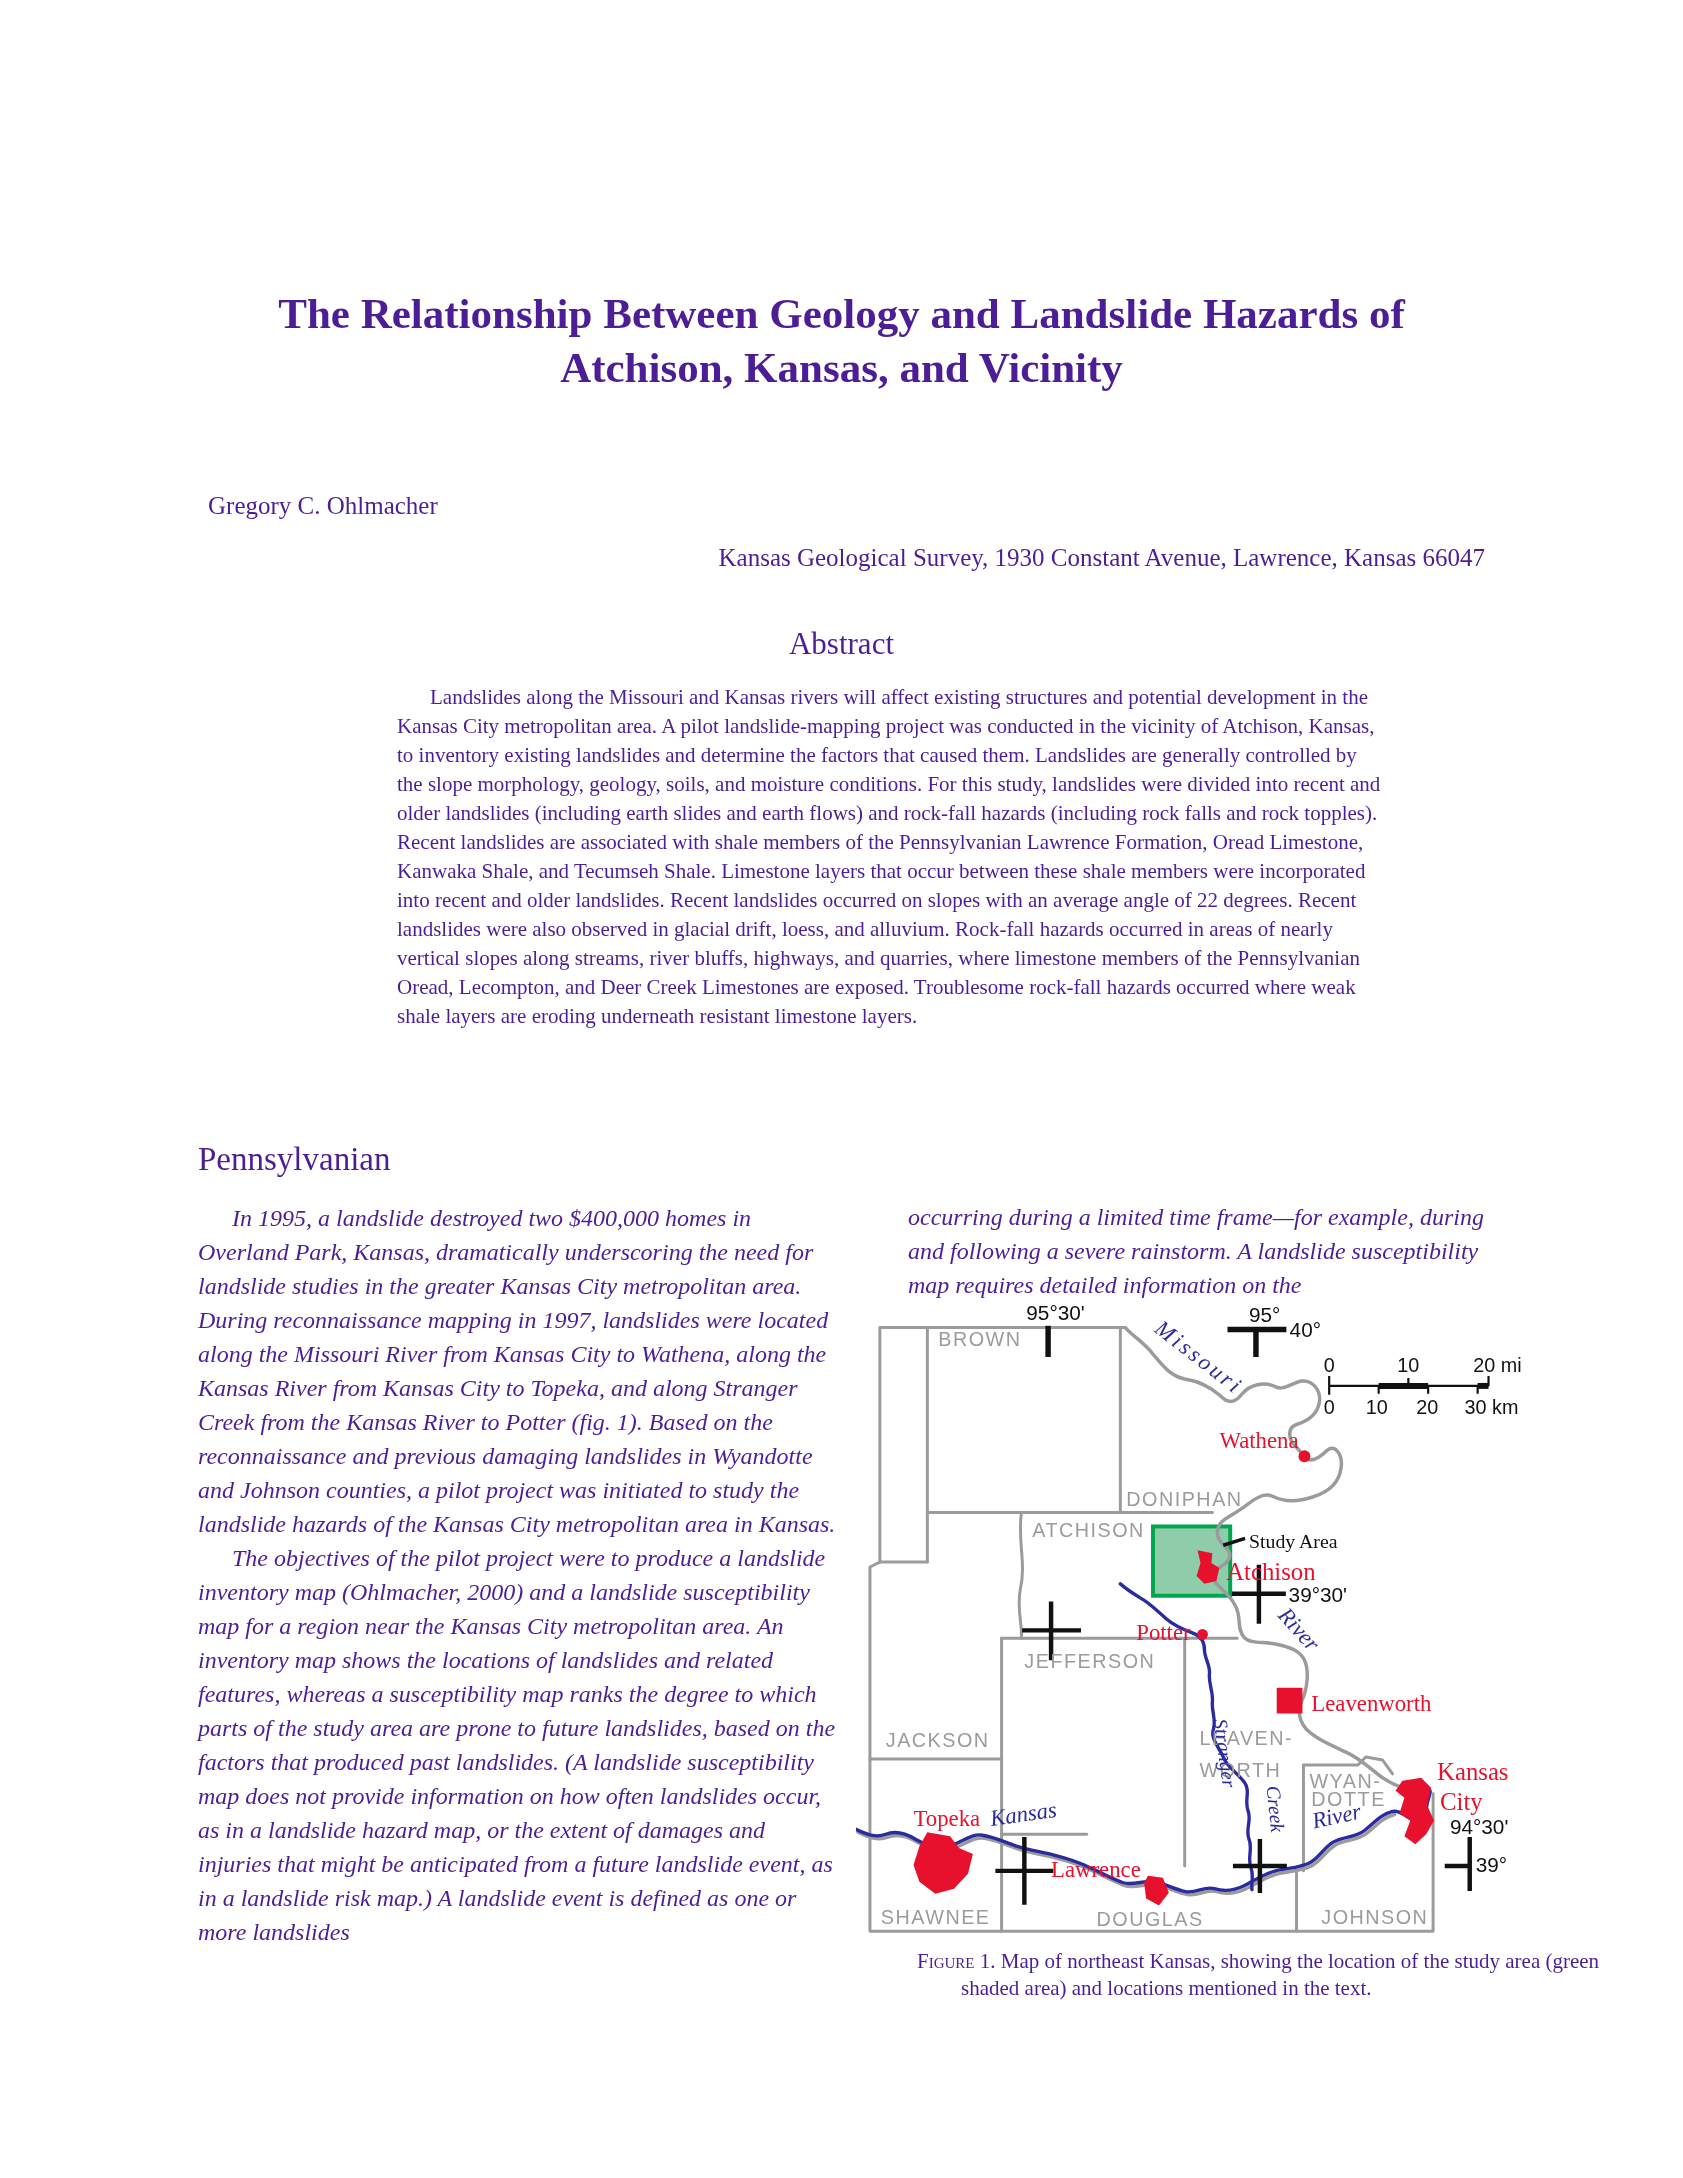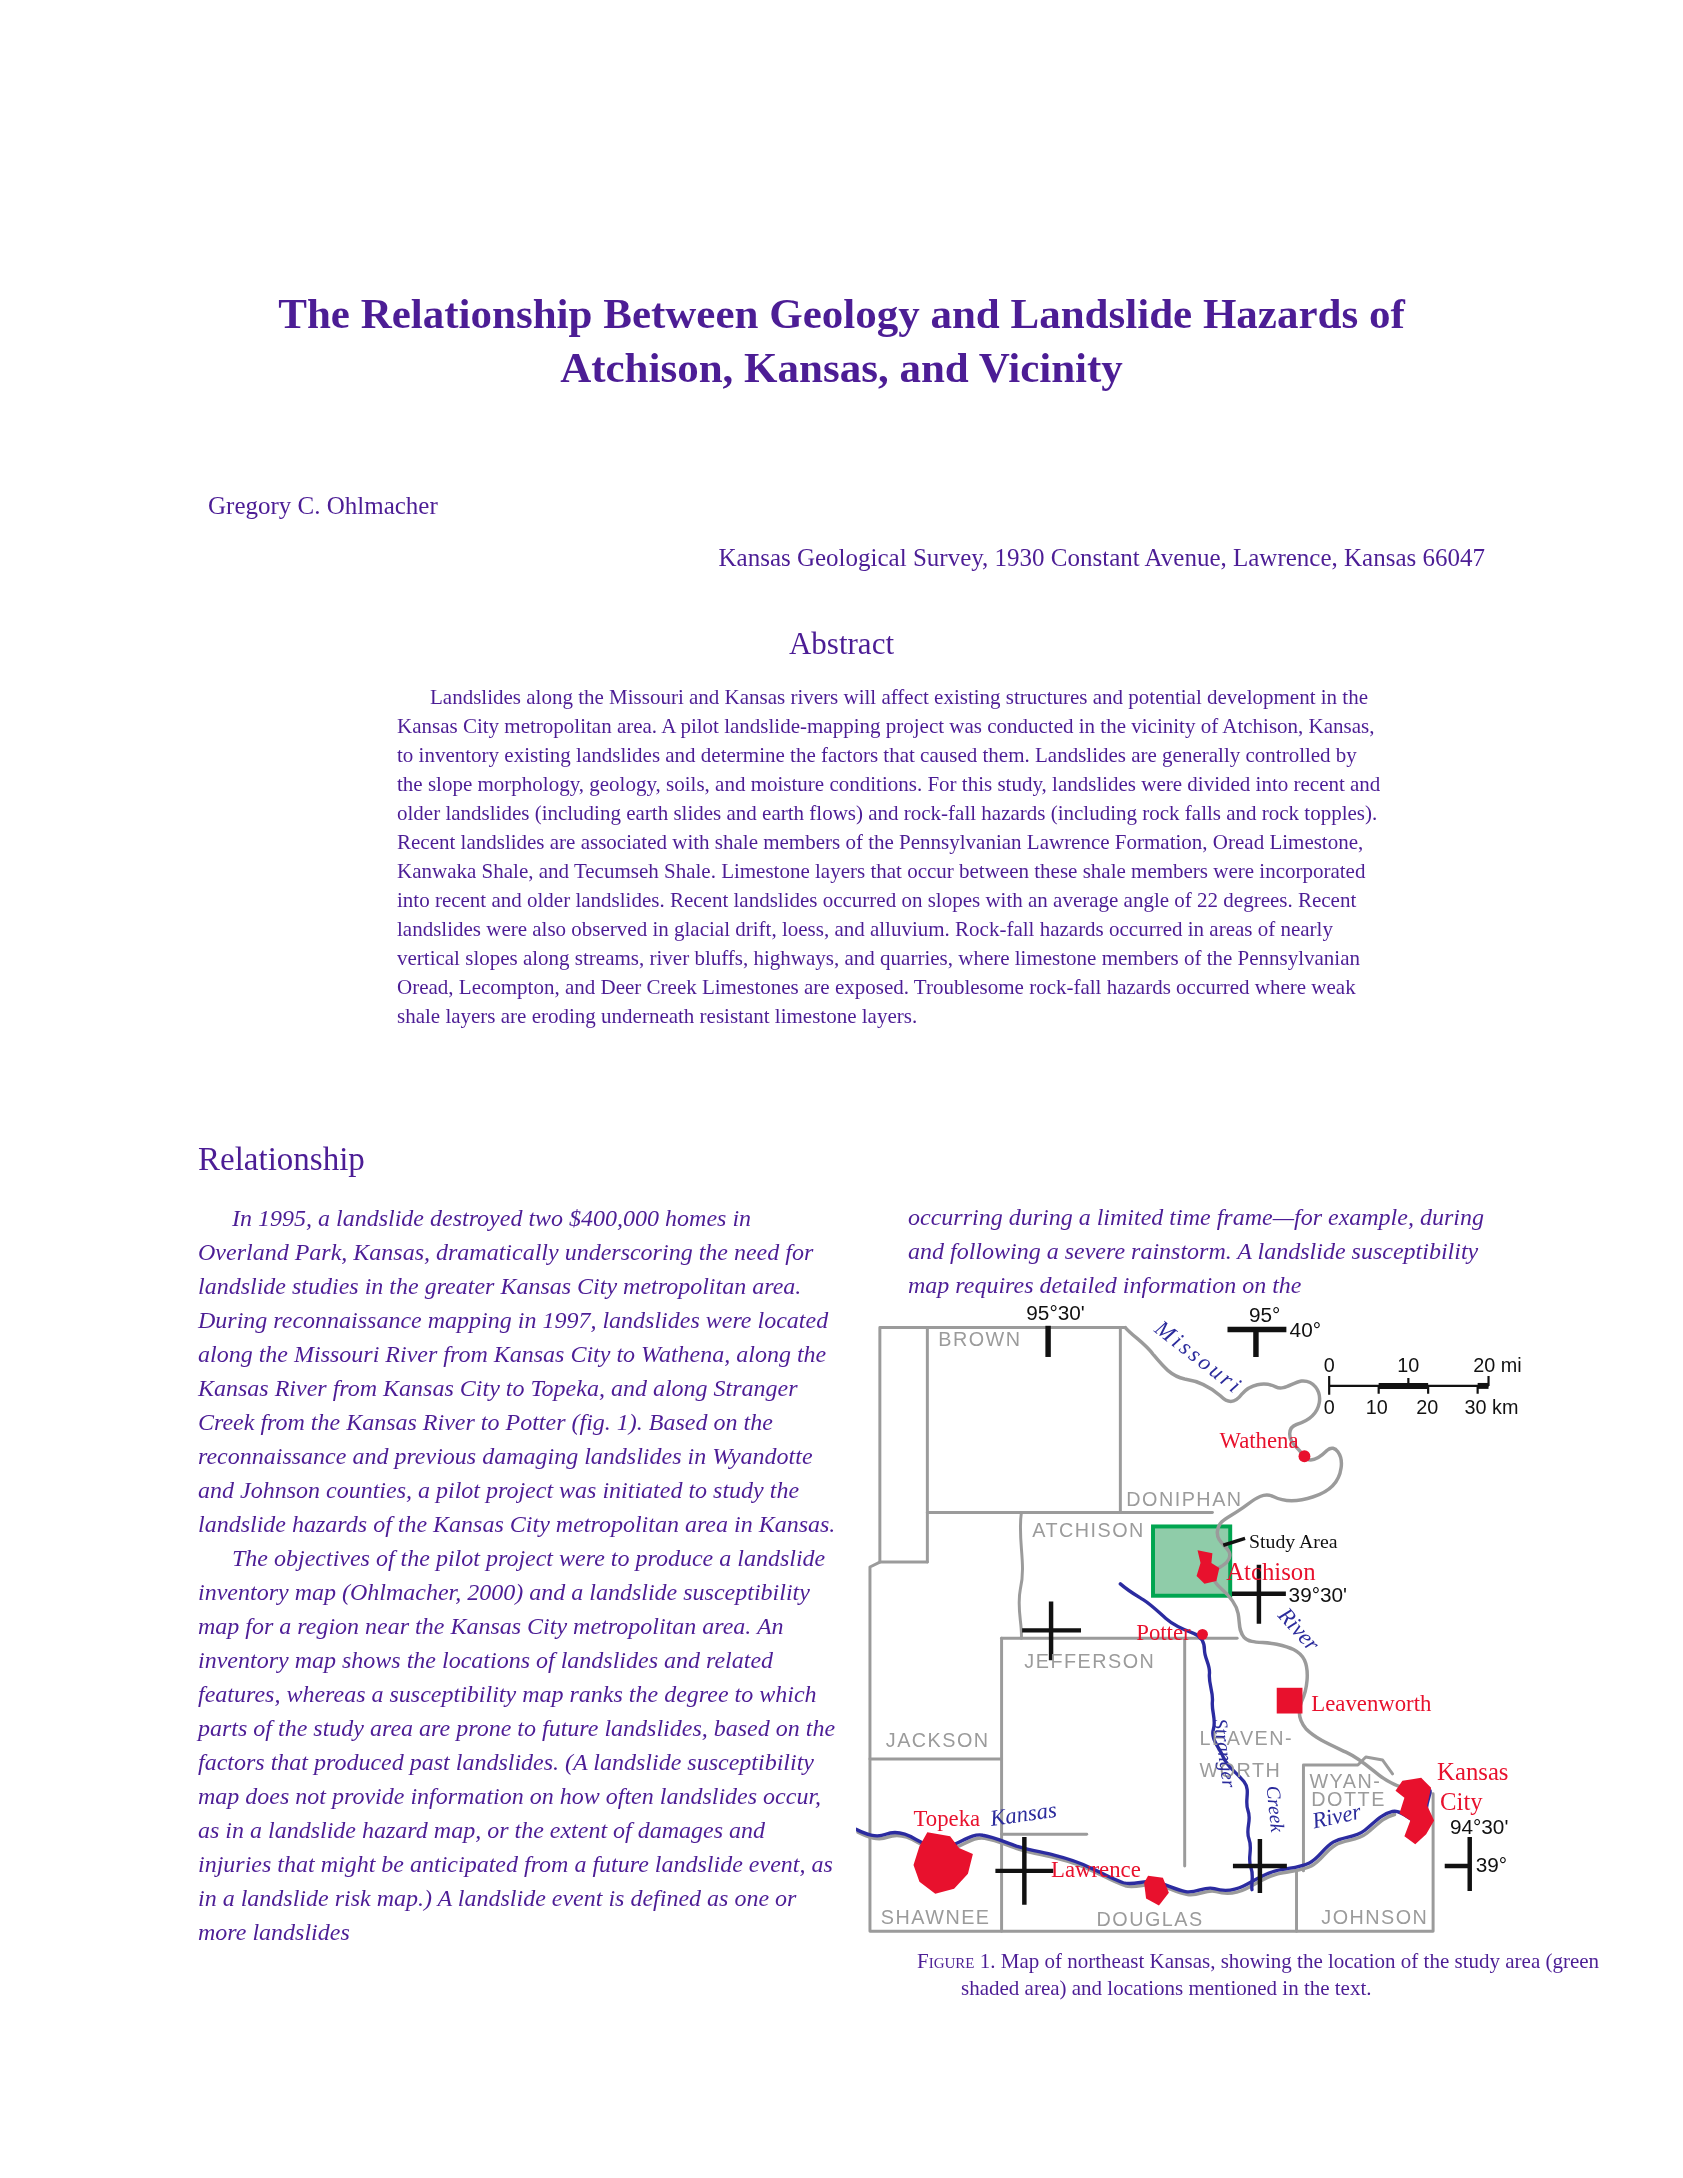--- a/index.html
+++ b/index.html
@@ -55,21 +55,21 @@
 <div class="page">
 
   <div class="title">The Relationship Between Geology and Landslide Hazards of Atchison, Kansas, and Vicinity</div>
   <div class="byline">Gregory C. Ohlmacher</div>
   <div class="affil">Kansas Geological Survey, 1930 Constant Avenue, Lawrence, Kansas 66047</div>
 
   <div class="abstract-h">Abstract</div>
   <div class="abstract">Landslides along the Missouri and Kansas rivers will affect existing structures and potential development in the Kansas City metropolitan area.  A pilot landslide-mapping project was conducted in the vicinity of Atchison, Kansas, to inventory existing landslides and determine the factors that caused them.  Landslides are generally controlled by the slope morphology, geology, soils, and moisture conditions.  For this study, landslides were divided into recent and older landslides (including earth slides and earth flows) and rock-fall hazards (including rock falls and rock topples).  Recent landslides are associated with shale members of the Pennsylvanian Lawrence Formation, Oread Limestone, Kanwaka Shale, and Tecumseh Shale.  Limestone layers that occur between these shale members were incorporated into recent and older landslides.  Recent landslides occurred on slopes with an average angle of 22 degrees.  Recent landslides were also observed in glacial drift, loess, and alluvium.  Rock-fall hazards occurred in areas of nearly vertical slopes along streams, river bluffs, highways, and quarries, where limestone members of the Pennsylvanian Oread, Lecompton, and Deer Creek Limestones are exposed.  Troublesome rock-fall hazards occurred where weak shale layers are eroding underneath resistant limestone layers.</div>
 
   <div class="col-left">
-    <h2 class="h-intro">Relationship</h2>
+    <h2 class="h-intro">Pennsylvanian</h2>
     <p class="body-p">In 1995, a landslide destroyed two $400,000 homes in Overland Park, Kansas, dramatically underscoring the need for landslide studies in the greater Kansas City metropolitan area.  During reconnaissance mapping in 1997, landslides were located along the Missouri River from Kansas City to Wathena, along the Kansas River from Kansas City to Topeka, and along Stranger Creek from the Kansas River to Potter (fig. 1).  Based on the reconnaissance and previous damaging landslides in Wyandotte and Johnson counties, a pilot project was initiated to study the landslide hazards of the Kansas City metropolitan area in Kansas.</p>
     <p class="body-p">The objectives of the pilot project were to produce a landslide inventory map (Ohlmacher, 2000) and a landslide susceptibility map for a region near the Kansas City metropolitan area.  An inventory map shows the locations of landslides and related features, whereas a susceptibility map ranks the degree to which parts of the study area are prone to future landslides, based on the factors that produced past landslides.  (A landslide susceptibility map does not provide information on how often landslides occur, as in a landslide hazard map, or the extent of damages and injuries that might be anticipated from a future landslide event, as in a landslide risk map.)  A landslide event is defined as one or more landslides</p>
   </div>
 
   <div class="col-right">
     <p class="body-p" style="text-indent:0;">occurring during a limited time frame—for example, during and following a severe rainstorm.  A landslide susceptibility map requires detailed information on the</p>
   </div>
 
   <div class="map-figure">
     <svg width="693" height="673" viewBox="0 0 700 680" xmlns="http://www.w3.org/2000/svg">

